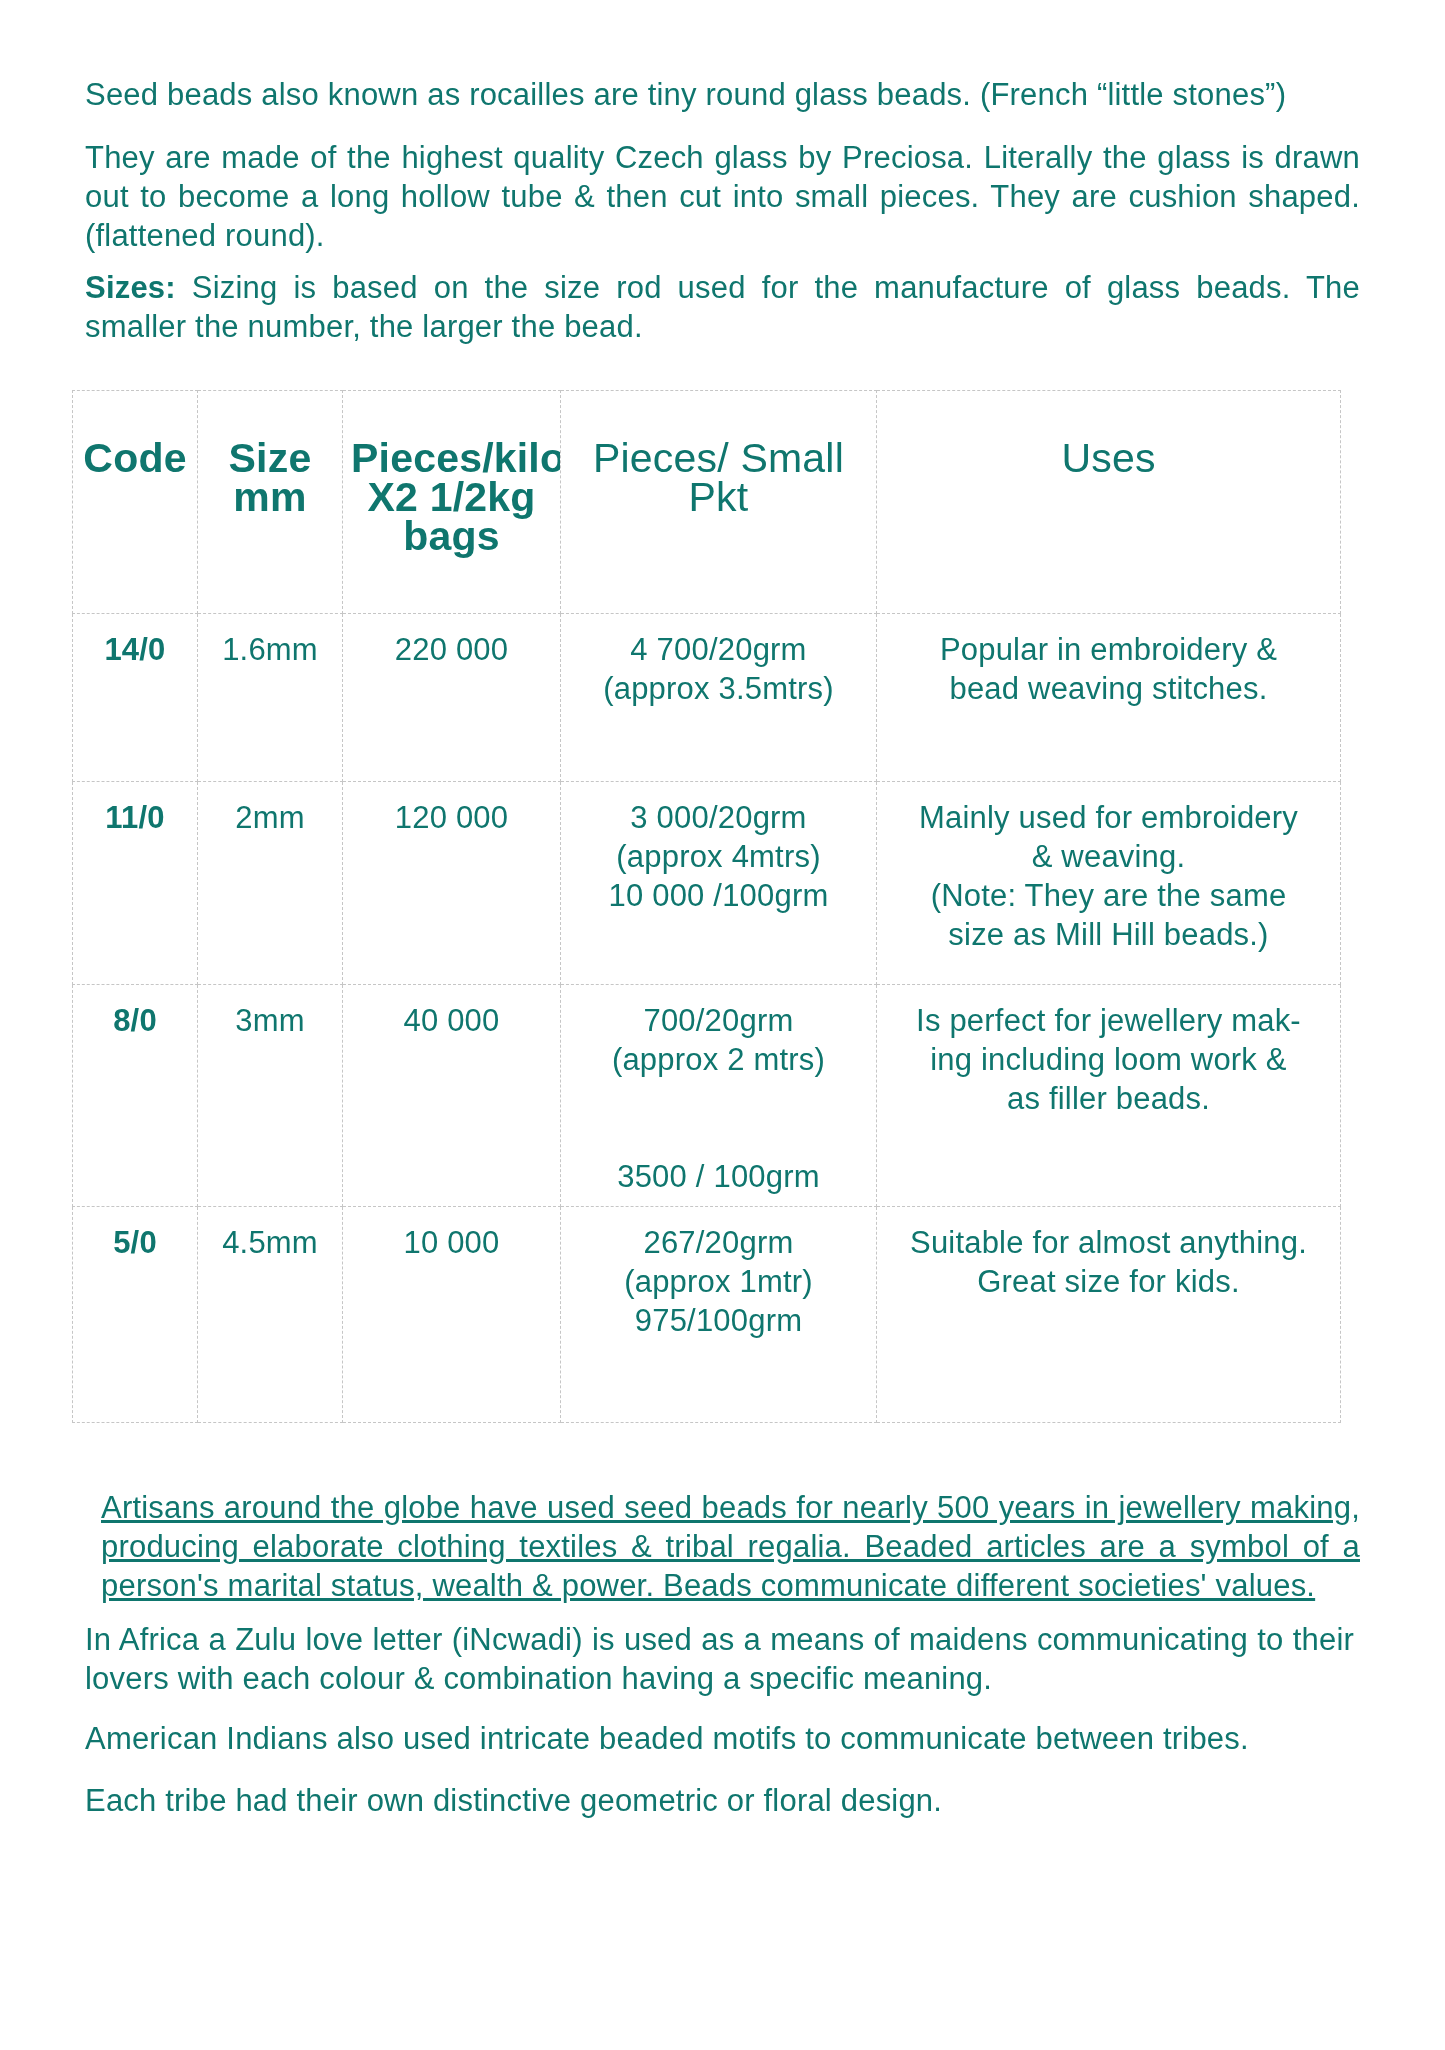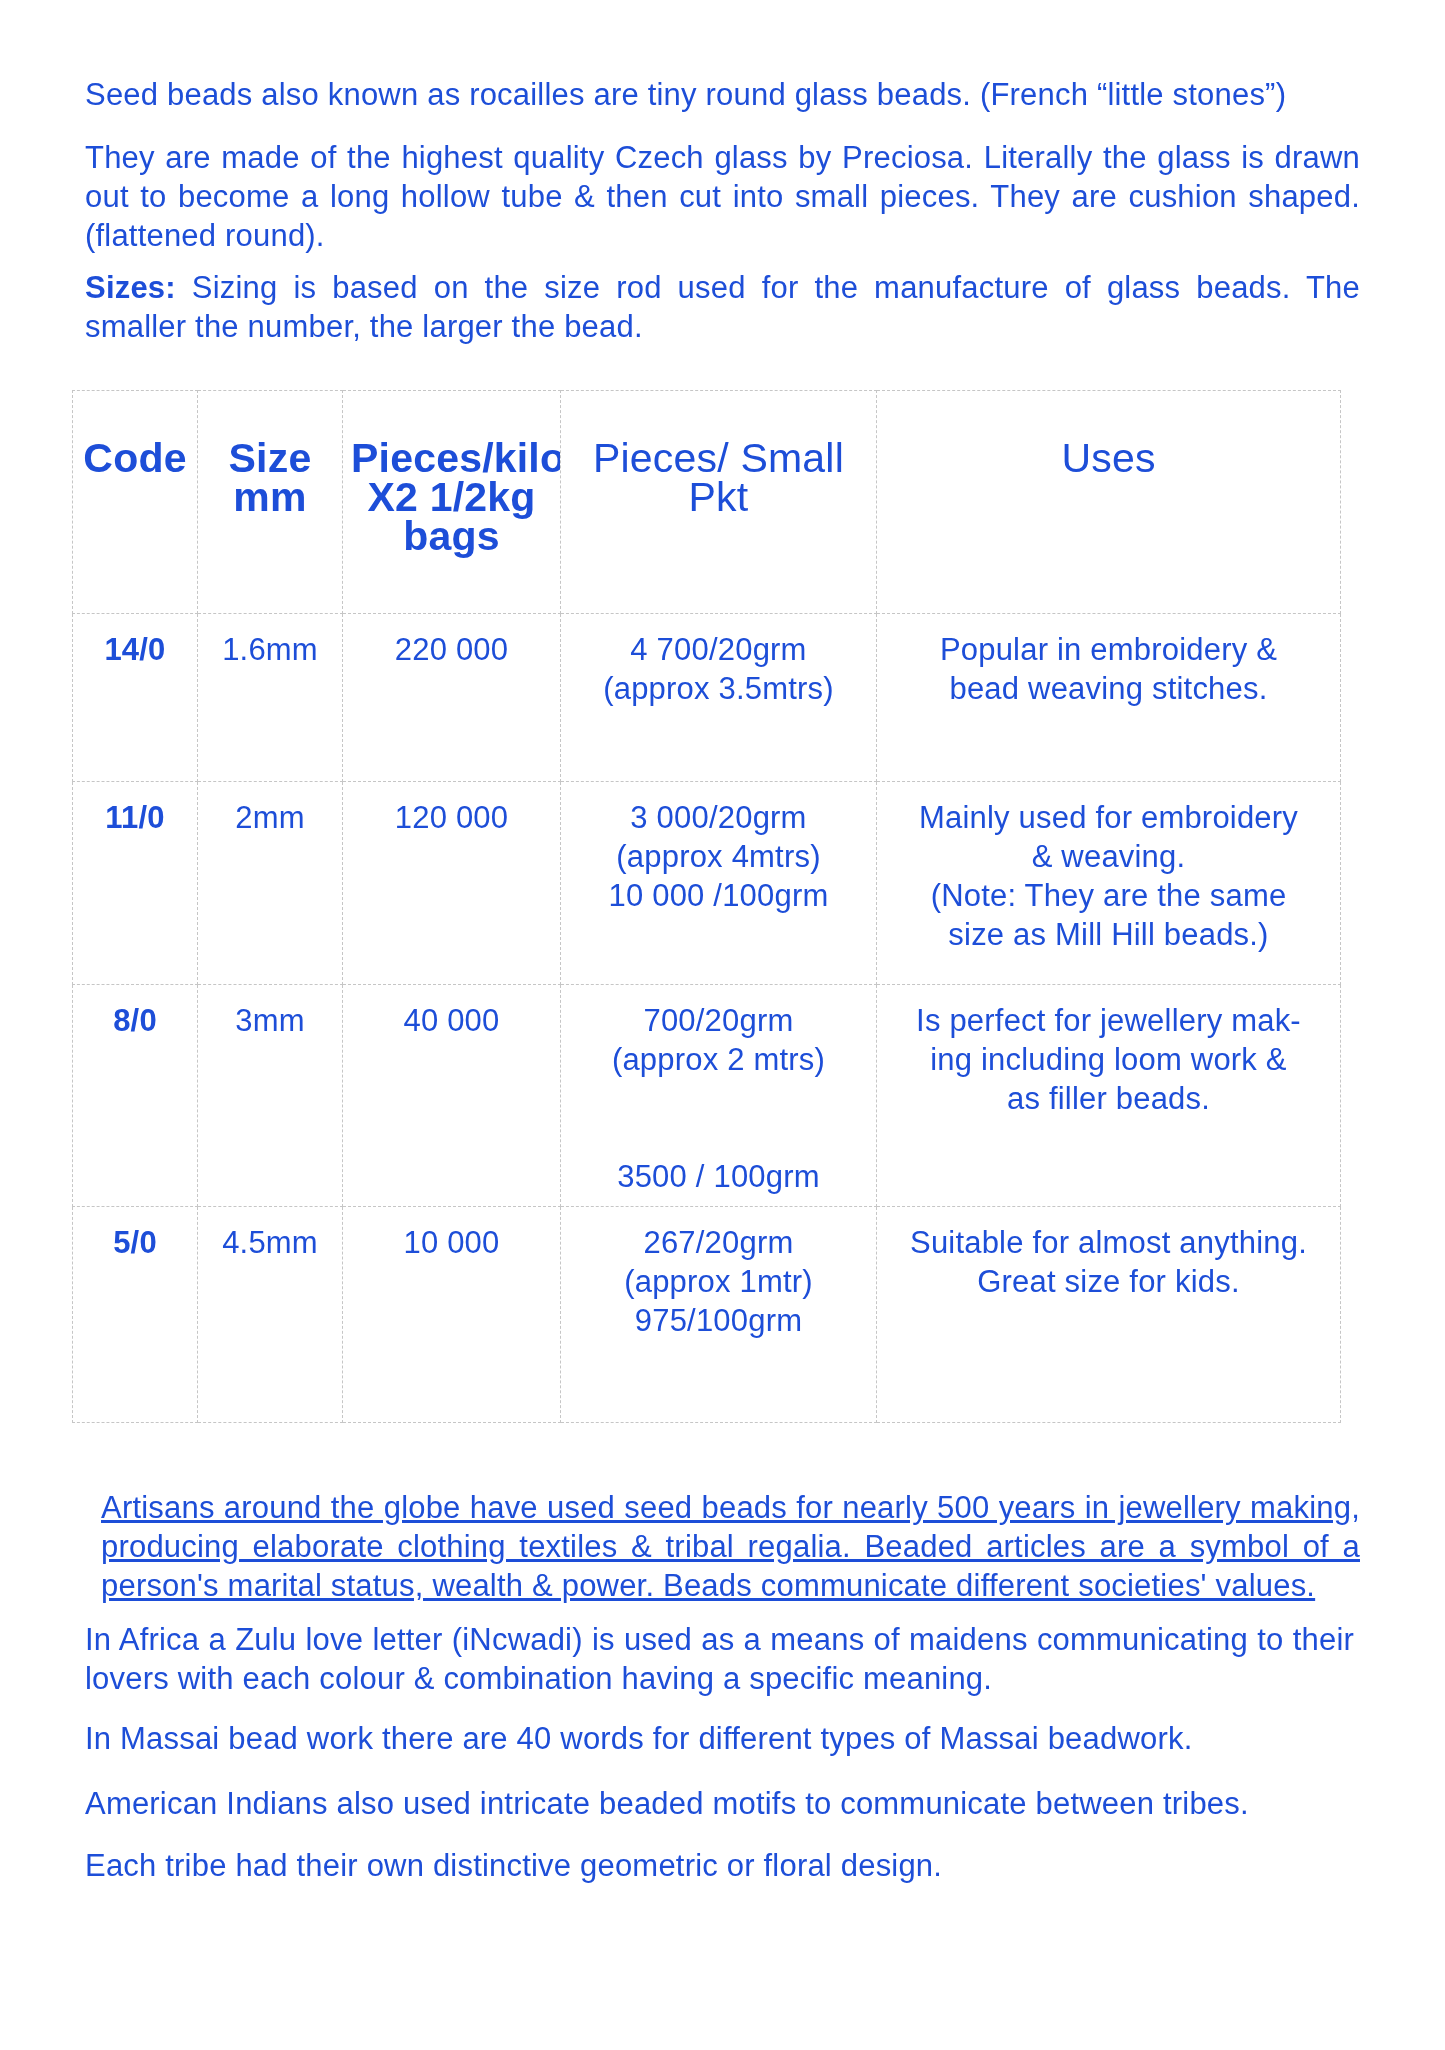--- a/index.html
+++ b/index.html
@@ -8,21 +8,21 @@
     width: 1445px;
     height: 2050px;
     margin: 0 auto;
     background: #ffffff;
     box-sizing: border-box;
     padding: 75px 85px 0 85px;
     overflow: hidden;
     font-family: "Liberation Sans", sans-serif;
     font-size: 31px;
     line-height: 39px;
-    color: #1d4ed8;
+    color: #0f766e;
     letter-spacing: 0.2px;
   }
   .para { margin: 0 0 24px 0; text-align: left; }
   .justify { text-align: justify; }
   .p1 { margin-bottom: 24px; }
   .p2 { margin-bottom: 13px; }
   .p3 { margin-bottom: 0; }
   .sizes-label { font-weight: bold; }
   .sizes-text { margin-left: 16px; }
 
@@ -143,19 +143,18 @@
         <td class="cell-uses pre">Suitable for almost anything.
 Great size for kids.</td>
       </tr>
     </tbody>
   </table>
 
   <p class="para hist-1 justify">Artisans around the globe have used seed beads for nearly 500 years in jewellery making, producing elaborate clothing textiles &amp; tribal regalia. Beaded articles are a symbol of a person's marital status, wealth &amp; power. Beads communicate different societies' values.</p>
 
   <p class="para hist-2 justify">In Africa a Zulu love letter (iNcwadi) is used as a means of maidens communicating to their lovers with each colour &amp; combination having a specific meaning.</p>
 
-  <p class="para hist-3">In Massai bead work there are 40 words for different types of Massai beadwork.</p>
 
   <p class="para hist-4">American Indians also used intricate beaded motifs to communicate between tribes.</p>
 
   <p class="para hist-5">Each tribe had their own distinctive geometric or floral design.</p>
 
 </div>
 
 </body></html>

